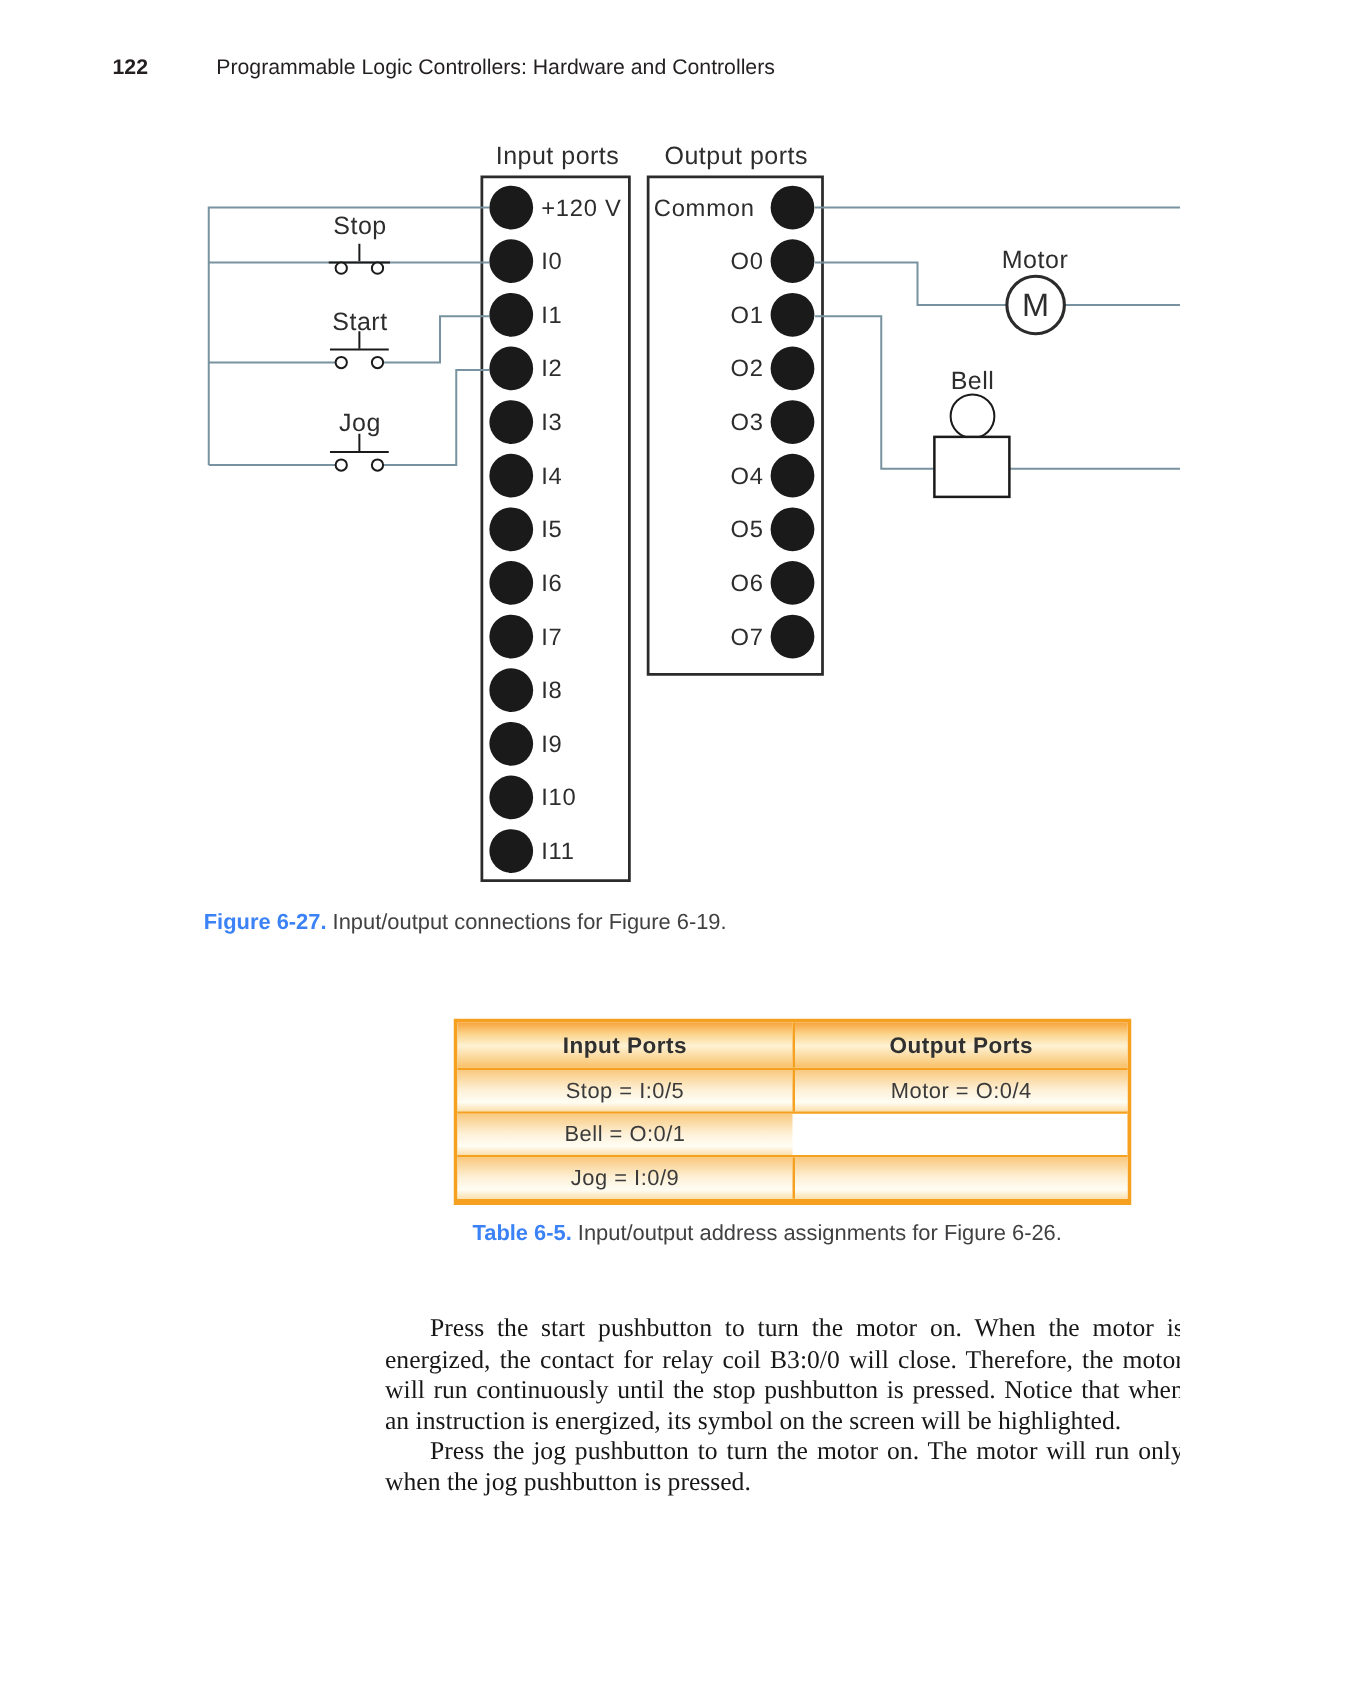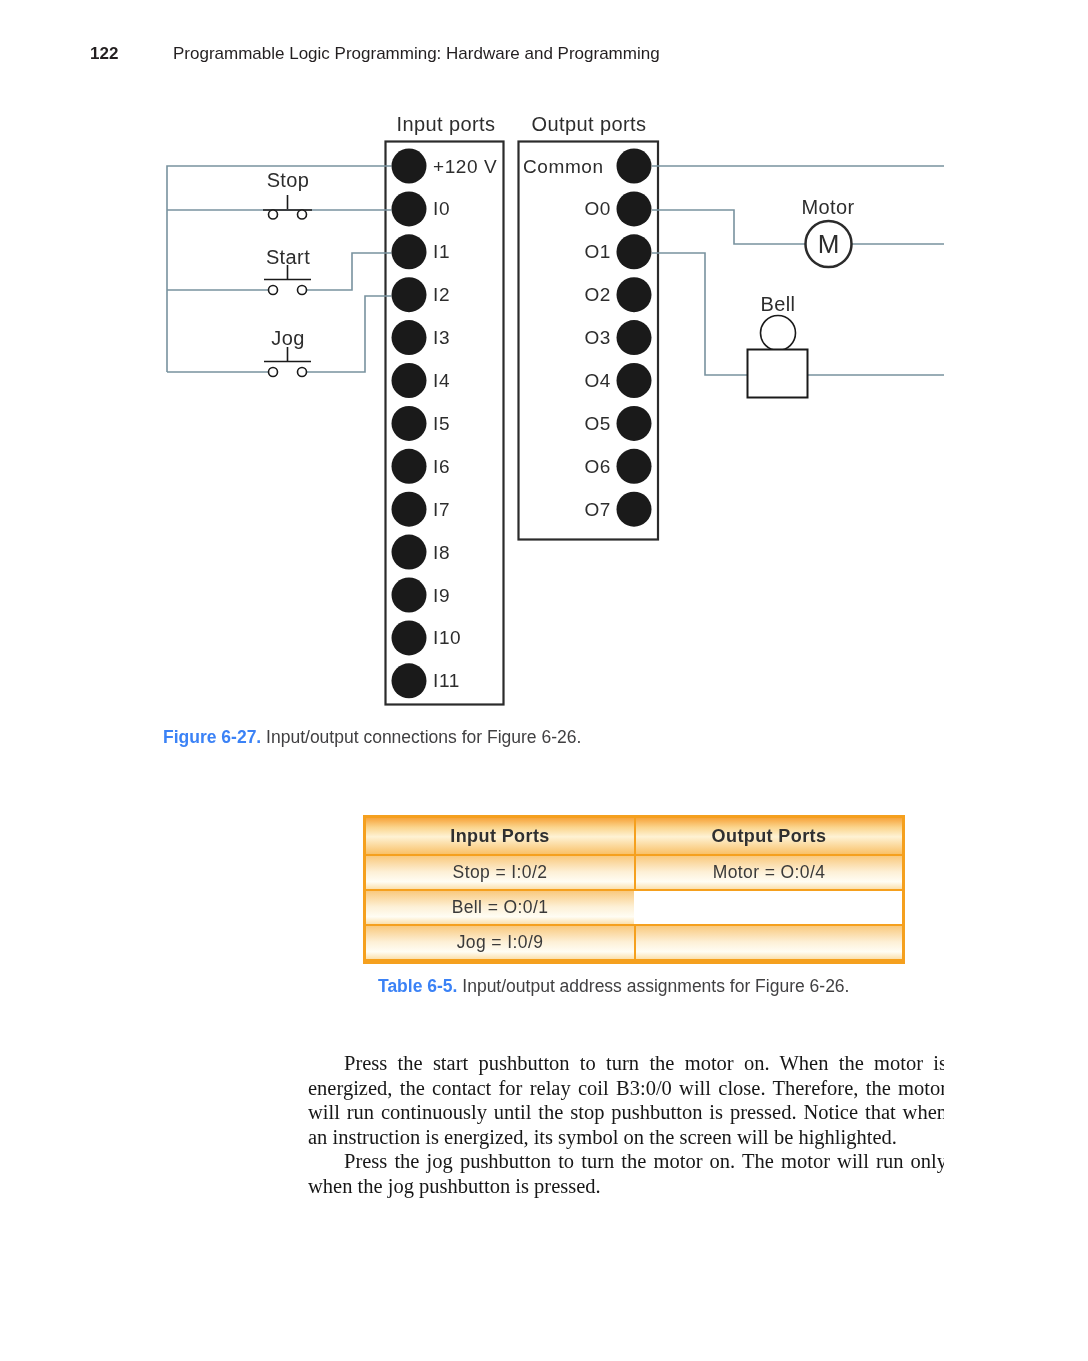--- a/index.html
+++ b/index.html
@@ -40,21 +40,21 @@
             color:#171717;text-align:justify;}
   .bodytext p{margin:0;text-indent:36px;}
   .bodytext p.continued{text-align-last:justify;}
 </style>
 </head>
 <body>
 
 <div class="page">
 
   <div class="page-num">122</div>
-  <div class="head-title">Programmable Logic Programming: Hardware and Programming</div>
+  <div class="head-title">Programmable Logic Controllers: Hardware and Controllers</div>
 
   <svg id="io-diagram-svg" class="diagram" width="1088" height="770" viewBox="0 0 1088 770">
 
     <text class="dtitle" x="446" y="131" text-anchor="middle">Input ports</text>
     <text class="dtitle" x="589" y="131" text-anchor="middle">Output ports</text>
 
     <rect x="385.5" y="141.5" width="118" height="563" fill="#ffffff" stroke="#2b2b2b" stroke-width="2.2"></rect>
     <rect x="518.5" y="141.5" width="139.5" height="398" fill="#ffffff" stroke="#2b2b2b" stroke-width="2.2"></rect>
 
     <g stroke="#78929f" stroke-width="1.6" fill="none">
@@ -150,29 +150,29 @@
       <text class="msym" x="828.5" y="253" text-anchor="middle">M</text>
     </g>
 
     <g>
       <text class="dlabel" x="778" y="311" text-anchor="middle">Bell</text>
       <circle cx="778" cy="333" r="17.5" fill="#ffffff" stroke="#1a1a1a" stroke-width="1.6"></circle>
       <rect x="747.5" y="349.5" width="60" height="48" fill="#ffffff" stroke="#1a1a1a" stroke-width="2"></rect>
     </g>
   </svg>
 
-  <div class="fig-caption"><span class="cap-label">Figure 6-27.</span><span> Input/output connections for Figure 6-26.</span></div>
+  <div class="fig-caption"><span class="cap-label">Figure 6-27.</span><span> Input/output connections for Figure 6-19.</span></div>
 
   <div class="io-table">
     <div class="io-row io-head">
       <div class="io-cell">Input Ports</div>
       <div class="io-cell">Output Ports</div>
     </div>
     <div class="io-row">
-      <div class="io-cell">Stop = I:0/2</div>
+      <div class="io-cell">Stop = I:0/5</div>
       <div class="io-cell">Motor = O:0/4</div>
     </div>
     <div class="io-row">
       <div class="io-cell">Bell = O:0/1</div>
     </div>
     <div class="io-row">
       <div class="io-cell">Jog = I:0/9</div>
       <div class="io-cell"></div>
     </div>
   </div>

